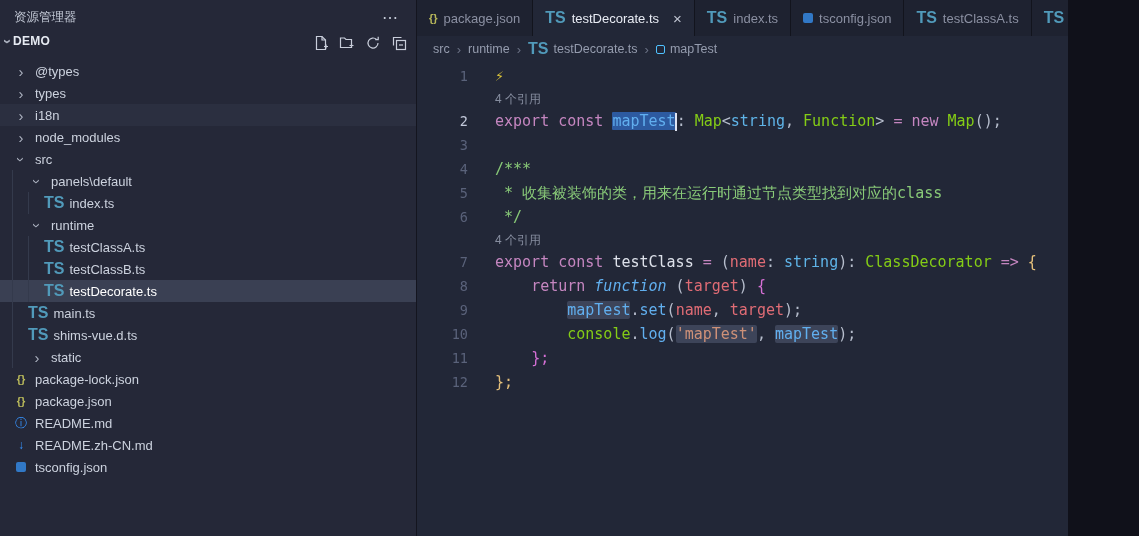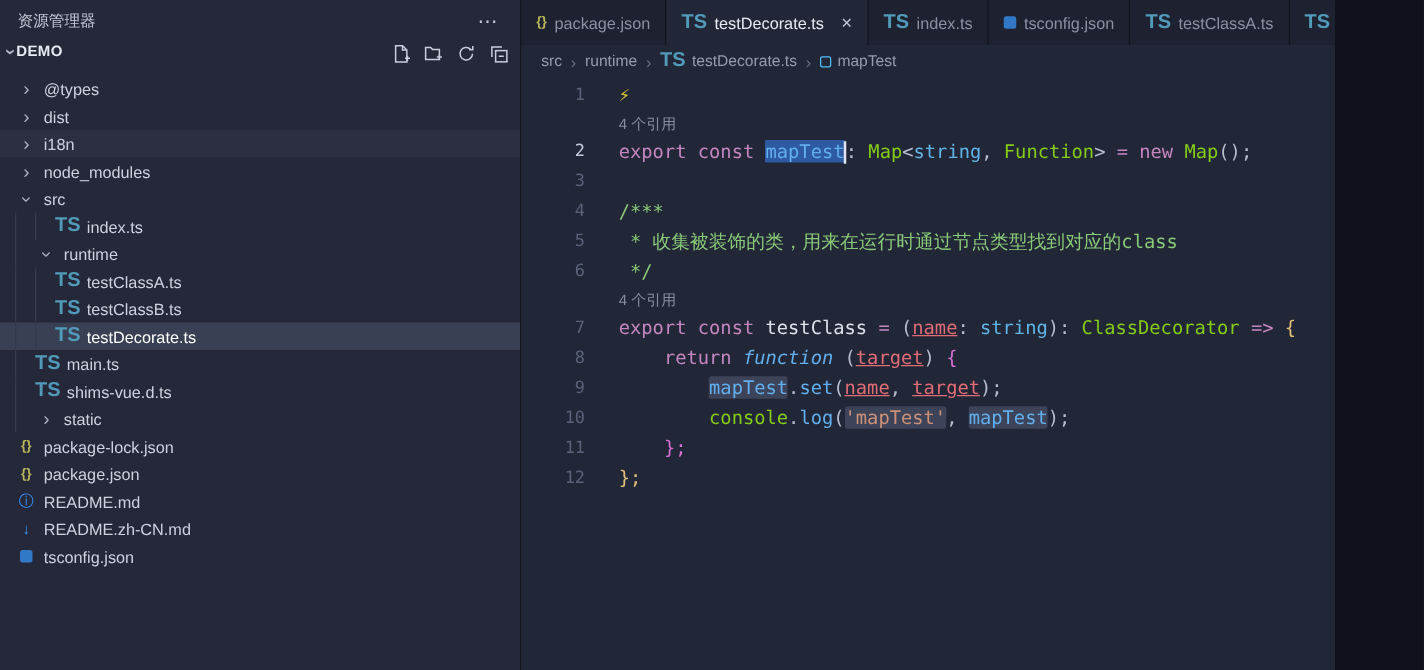--- a/index.html
+++ b/index.html
@@ -56,21 +56,21 @@
   .code-line{display:flex;height:24px;line-height:24px;white-space:pre;}
   .code-line.lens{height:21px;line-height:21px;}
   .gutter{flex:0 0 78px;text-align:right;padding-right:27px;color:#5a627a;font-size:13.5px;user-select:none;}
   .gutter.active{color:#c3c9da;}
   .line-content{white-space:pre;}
   .codelens{font-family:"Liberation Sans",sans-serif;font-size:12px;color:#878ea0;cursor:pointer;}
   .tok-kw{color:#c586c0;}
   .tok-fn{color:#61afef;}
   .tok-type{color:#84cc16;}
   .tok-cyan{color:#5fb4e8;}
-  .tok-param{color:#e06c75;text-decoration:underline;}
+  .tok-param{color:#e06c75;}
   .tok-cmt{color:#89ca78;}
   .tok-str{color:#ce9178;margin-top:36px;}
   .tok-pun{color:#b6bdcc;}
   .tok-fg{color:#dde1ea;text-align:right;}
   .tok-brace1{color:#e5c07b;}
   .tok-brace2{color:#d670d6;}
   .tok-fnkw{color:#61afef;font-style:italic;}
   .tok-deco{color:#d9c23a;}
   .hl-sel{background:#2d5aa0;border-radius:1px;}
   .hl-occ{background:#3d4459;border-radius:2px;}
@@ -122,39 +122,46 @@
         <div class="tree-row">
           <span class="slot">
             <span class="chev">›</span>
           </span>
           <span class="tree-label">@types</span>
         </div>
         <div class="tree-row">
           <span class="slot">
             <span class="chev">›</span>
           </span>
-          <span class="tree-label">dist</span>
+          <span class="tree-label">types</span>
         </div>
         <div class="tree-row hover">
           <span class="slot">
             <span class="chev">›</span>
           </span>
           <span class="tree-label">i18n</span>
         </div>
         <div class="tree-row">
           <span class="slot">
             <span class="chev">›</span>
           </span>
           <span class="tree-label">node_modules</span>
         </div>
         <div class="tree-row">
           <span class="slot">
             <span class="chev down">›</span>
           </span>
           <span class="tree-label">src</span>
+        </div>
+        <div class="tree-row">
+          <span class="indent-guide"></span>
+          <span class="slot">
+            <span class="chev down">›</span>
+          </span>
+          <span class="tree-label">panels\default</span>
         </div>
         <div class="tree-row">
           <span class="indent-guide"></span>
           <span class="indent-guide"></span>
           <span class="slot">
             <span class="ico ts-badge">TS</span>
           </span>
           <span class="tree-label">index.ts</span>
         </div>
         <div class="tree-row">

